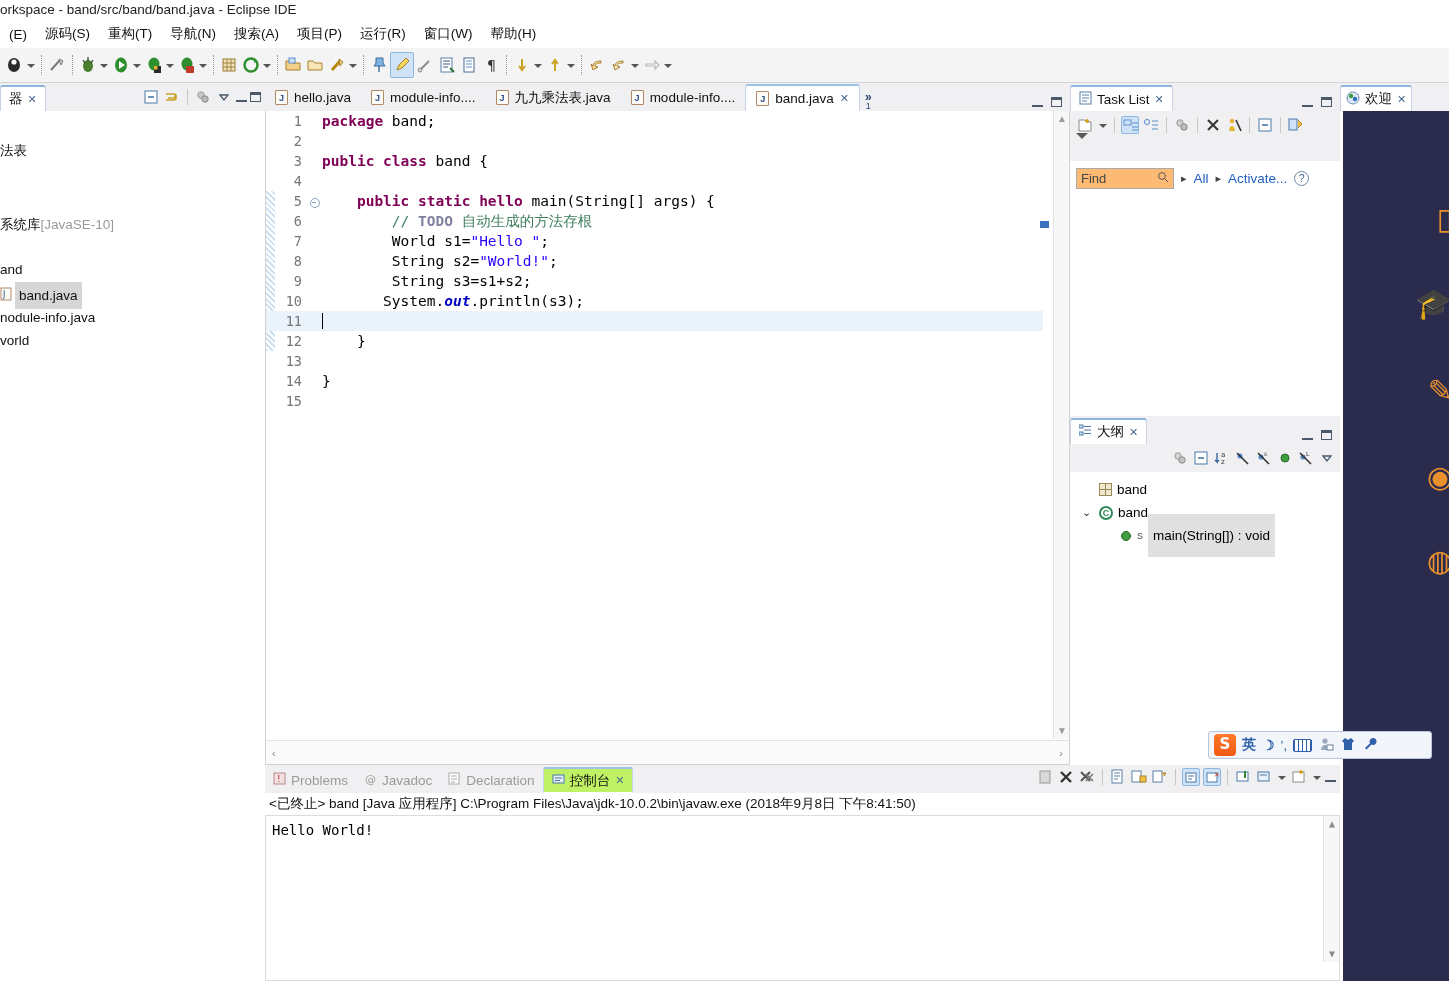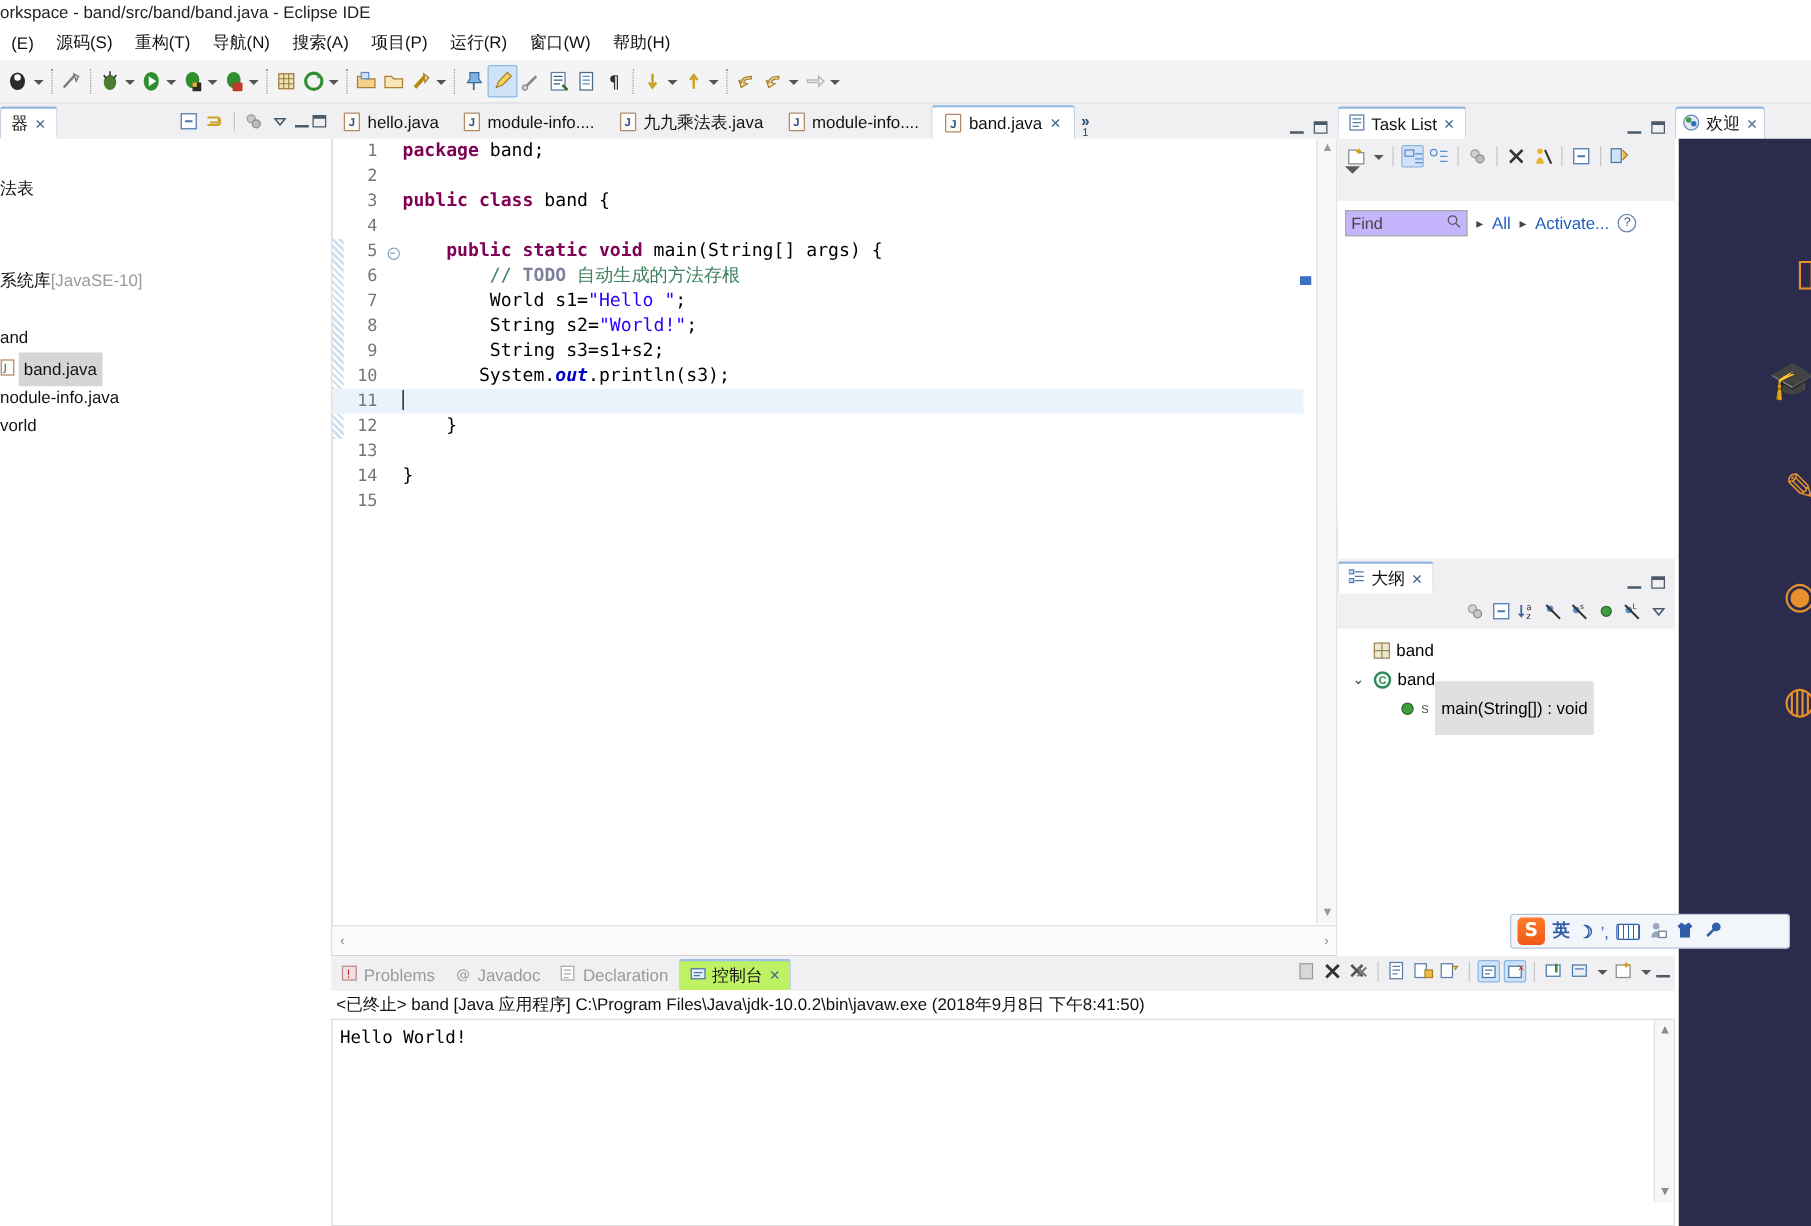--- a/index.html
+++ b/index.html
@@ -181,33 +181,33 @@
   
   #tasks{ left:1070px; top:83px; width:270px; height:338px; }
   #tasks .panel-tabbar{ width:270px; }
   .tl-row2{ height:22px; background:#f0f0f3; padding-left:6px; }
   .caretdn{ width:0;height:0;border-left:6px solid transparent;border-right:6px solid transparent;border-top:6px solid #5a5a5a; margin-top:7px;}
   .findrow{
     height:30px; display:flex; align-items:center; gap:7px; padding:4px 6px 0 6px;
     background:#fff;
   }
   .findbox{
-    width:98px; height:21px; border:1px solid #a9a9a9; background:#c4b5fd;
+    width:98px; height:21px; border:1px solid #a9a9a9; background:#fdba74;
     display:flex; align-items:center; justify-content:space-between;
     padding:0 4px; color:#444; font-size:13px;
   }
   .bcrumb{ color:#1f5fbf; font-size:13.5px; }
   .bsep{ color:#444; font-size:11px; }
   .qmark{
     width:15px;height:15px;border:1px solid #6c86a5;border-radius:50%;
     color:#3b5f8a;font-size:10px;text-align:center;line-height:13px;
   }
 
   
-  #outline{ left:1070px; top:447px; width:270px; height:407px; }
+  #outline{ left:1070px; top:416px; width:270px; height:407px; }
   #outline .panel-tabbar{ width:270px; }
   .ol-row{ height:23px; display:flex; align-items:center; gap:5px; font-size:13.5px; padding-left:12px; }
   .ol-row .name.sel{ background:#e0e0e0; padding:14px 5px; }
   .twisty{ width:12px; color:#333; font-size:11px; }
   .ico-pkg{ width:13px;height:13px;border:1.5px solid #9a8a5a;background:#efe7cf; position:relative; }
   .ico-pkg:before{content:"";position:absolute;left:4.5px;top:-1px;width:1.5px;height:13px;background:#9a8a5a;}
   .ico-pkg:after{content:"";position:absolute;top:4.5px;left:-1px;height:1.5px;width:13px;background:#9a8a5a;}
   .ico-class{ width:14px;height:14px;border-radius:50%;border:2px solid #2e8b57;color:#2e8b57;font-size:9px;font-weight:bold;text-align:center;line-height:11px; }
   .ico-meth{ width:10px;height:10px;border-radius:50%;background:#3f9d3f;border:1px solid #2a6b2a; }
   .sup{ font-size:9px; color:#444; margin-left:1px; }
@@ -583,21 +583,21 @@
 
     <div class="code-wrap">
       <div class="sidebar-mark" id="chgruler">
           <div class="chgbar" style="top: 80px; height: 160px;"></div>
         </div>
       <div class="codearea" id="codearea">
           <div class="cline"><span class="lnum">1</span><span class="fold"></span><span class="ctext"><span class="kw">package</span><span> band;</span></span></div>
           <div class="cline"><span class="lnum">2</span><span class="fold"></span><span class="ctext"></span></div>
           <div class="cline"><span class="lnum">3</span><span class="fold"></span><span class="ctext"><span class="kw">public class</span><span> band {</span></span></div>
           <div class="cline"><span class="lnum">4</span><span class="fold"></span><span class="ctext"></span></div>
-          <div class="cline"><span class="lnum">5</span><span class="fold minus"></span><span class="ctext"><span>    </span><span class="kw">public static void</span><span> main(String[] args) {</span></span></div>
+          <div class="cline"><span class="lnum">5</span><span class="fold minus"></span><span class="ctext"><span>    </span><span class="kw">public static hello</span><span> main(String[] args) {</span></span></div>
           <div class="cline"><span class="lnum">6</span><span class="fold"></span><span class="ctext"><span>        </span><span class="cmt">// </span><span class="todo">TODO</span><span class="cmt"> 自动生成的方法存根</span></span></div>
           <div class="cline"><span class="lnum">7</span><span class="fold"></span><span class="ctext"><span>        World s1=</span><span class="str">"Hello "</span><span>;</span></span></div>
           <div class="cline"><span class="lnum">8</span><span class="fold"></span><span class="ctext"><span>        String s2=</span><span class="str">"World!"</span><span>;</span></span></div>
           <div class="cline"><span class="lnum">9</span><span class="fold"></span><span class="ctext"><span>        String s3=s1+s2;</span></span></div>
           <div class="cline"><span class="lnum">10</span><span class="fold"></span><span class="ctext"><span>       System.</span><span class="fld">out</span><span>.println(s3);</span></span></div>
           <div class="cline curr"><span class="lnum">11</span><span class="fold"></span><span class="ctext"><span class="caret"></span></span></div>
           <div class="cline"><span class="lnum">12</span><span class="fold"></span><span class="ctext"><span>    }</span></span></div>
           <div class="cline"><span class="lnum">13</span><span class="fold"></span><span class="ctext"></span></div>
           <div class="cline"><span class="lnum">14</span><span class="fold"></span><span class="ctext"><span>}</span></span></div>
           <div class="cline"><span class="lnum">15</span><span class="fold"></span><span class="ctext"></span></div>

